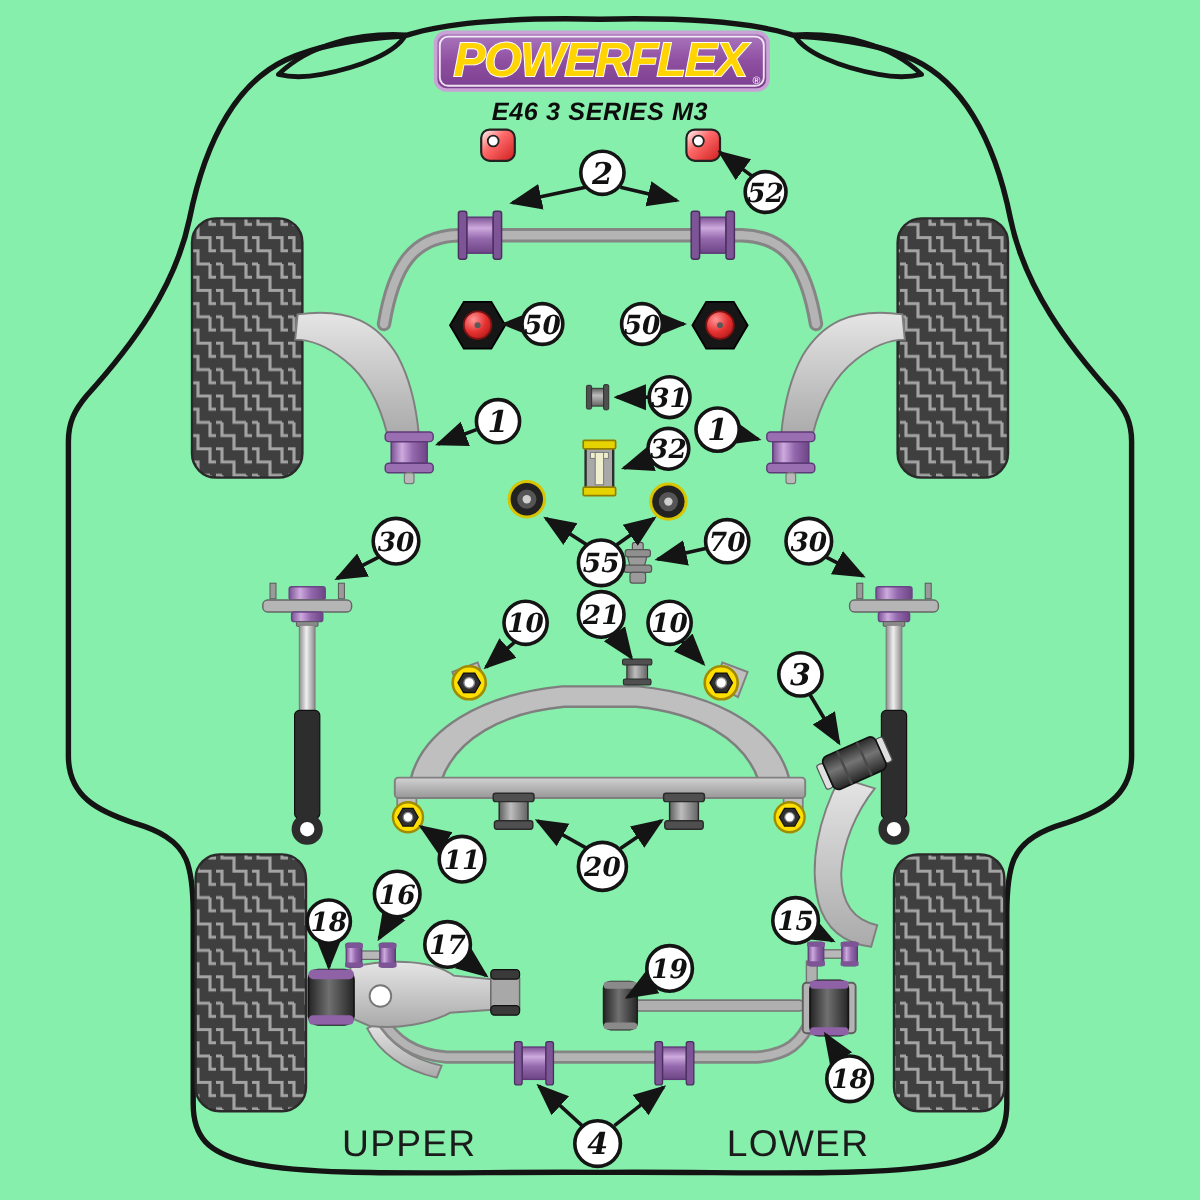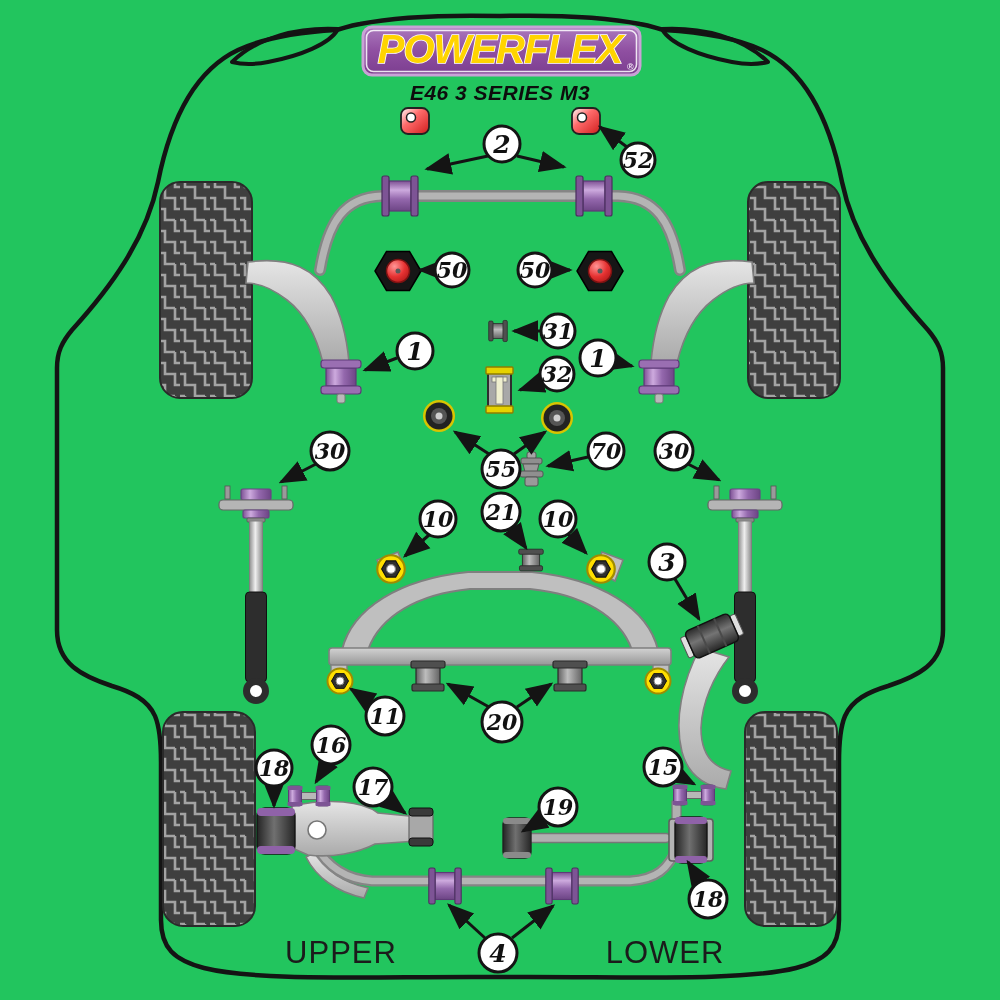--- a/index.html
+++ b/index.html
@@ -1,16 +1,16 @@
 <!DOCTYPE html>
 <html><head>
 <meta charset="utf-8">
 <style>
   html,body{margin:0;padding:0;background:#fff;}
-  .stage{width:1000px;height:1000px;position:relative;background:#22c55e;font-family:"Liberation Sans",sans-serif;}
+  .stage{width:1000px;height:1000px;position:relative;background:#86efac;font-family:"Liberation Sans",sans-serif;}
   svg{display:block;}
   .outline{fill:none;stroke:#141414;stroke-width:4.5;stroke-linejoin:round;stroke-linecap:round;}
   .cc{fill:#ffffff;stroke:#141414;stroke-width:3;}
   .aline{stroke:#141414;stroke-width:3;fill:none;}
   .co2{font:bold italic 22px "DejaVu Serif",serif;fill:#111;text-anchor:middle;}
   .co1{font:bold italic 25px "DejaVu Serif",serif;fill:#111;text-anchor:middle;}
   .footer-label{font:400 31px "Liberation Sans",sans-serif;fill:#1b1b1b;text-anchor:middle;letter-spacing:1px;}
   .subtitle{font:bold italic 21px "Liberation Sans",sans-serif;fill:#0d0d0d;text-anchor:middle;letter-spacing:.5px;}
   .logotext{font:bold italic 40px "Liberation Sans",sans-serif;fill:#ffd400;stroke:#ffffff;stroke-width:1.6;paint-order:stroke;text-anchor:middle;letter-spacing:-1px;}
   .regmark{font:bold 9px "Liberation Sans",sans-serif;fill:#f0e6f4;}

